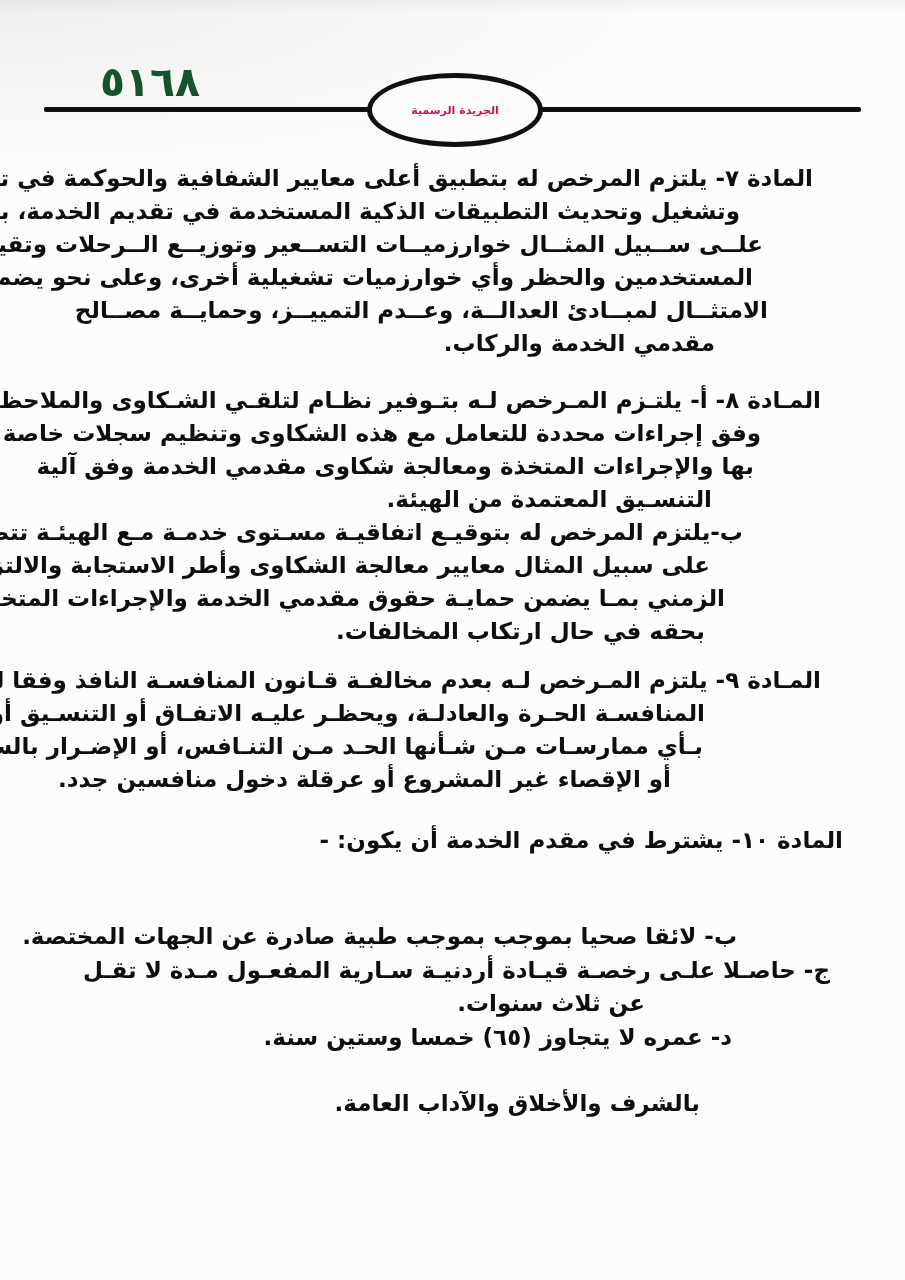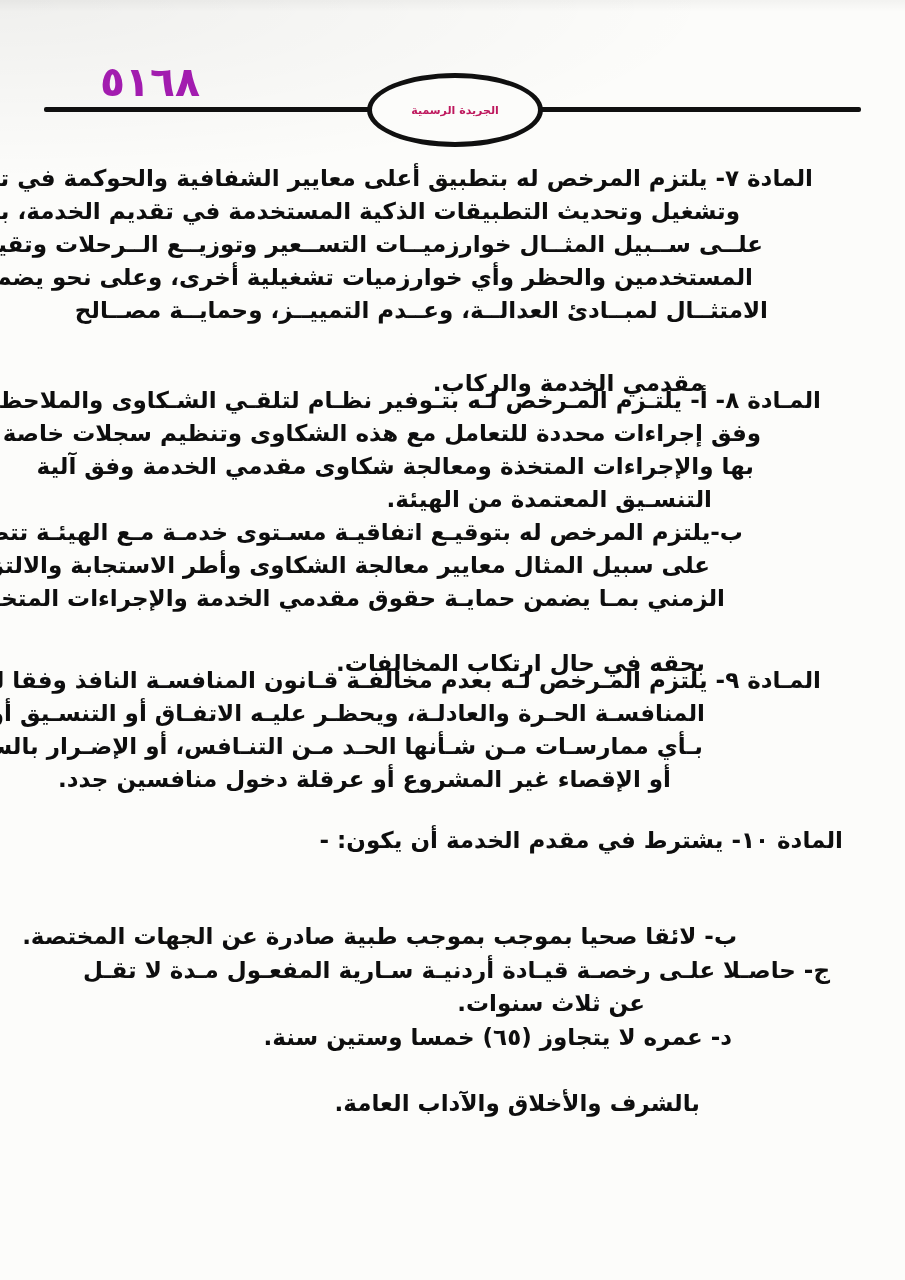--- a/index.html
+++ b/index.html
@@ -15,21 +15,21 @@
   .page::before{
     content:"";position:absolute;inset:0;pointer-events:none;
     background:
       radial-gradient(1200px 300px at 0% 0%, rgba(0,0,0,0.05), rgba(0,0,0,0) 60%),
       linear-gradient(to bottom, rgba(0,0,0,0.04), rgba(0,0,0,0) 12px);
   }
 
   
   .page-number{
     position:absolute;left:100px;top:62px;
-    font-size:41px;font-weight:bold;color:#a21caf;
+    font-size:41px;font-weight:bold;color:#14532d;
     letter-spacing:2px;line-height:1;
   }
   .header-rule{
     position:absolute;left:44px;top:107px;
     width:817px;height:5px;background:#101010;border-radius:2px;
   }
   .gazette-seal{
     position:absolute;left:367px;top:73px;
     width:176px;height:74px;
     background:#fcfcfa;border:5px solid #101010;border-radius:50%;
@@ -61,30 +61,30 @@
     <span>الجريدة الرسمية</span>
   </div>
 
   <div class="text-layer">
 
     <div class="line j" style="top:162px;right:17px;left:0;">المادة ٧- يلتزم المرخص له بتطبيق أعلى معايير الشفافية والحوكمة في تصميم</div>
     <div class="line j" style="top:195px;right:90px;left:6px;">وتشغيل وتحديث التطبيقات الذكية المستخدمة في تقديم الخدمة، بما يشمل</div>
     <div class="line j" style="top:228px;right:67px;left:0;">علــى ســبيل المثــال خوارزميــات التســعير وتوزيــع الــرحلات وتقيــيم</div>
     <div class="line j" style="top:261px;right:77px;left:6px;">المستخدمين والحظر وأي خوارزميات تشغيلية أخرى، وعلى نحو يضمن</div>
     <div class="line j" style="top:294px;right:62px;left:0;">الامتثــال لمبــادئ العدالــة، وعــدم التمييــز، وحمايــة مصــالح</div>
-    <div class="line r" style="top:327px;right:126px;margin-top:40px;">مقدمي الخدمة والركاب.</div>
+    <div class="line r" style="top:327px;right:115px;">مقدمي الخدمة والركاب.</div>
 
     <div class="line j" style="top:384px;right:9px;left:0;">المـادة ٨- أ- يلتـزم المـرخص لـه بتـوفير نظـام لتلقـي الشـكاوى والملاحظـات</div>
     <div class="line j" style="top:417px;right:69px;left:0;">وفق إجراءات محددة للتعامل مع هذه الشكاوى وتنظيم سجلات خاصة</div>
     <div class="line j" style="top:450px;right:76px;left:0;">بها والإجراءات المتخذة ومعالجة شكاوى مقدمي الخدمة وفق آلية</div>
     <div class="line r" style="top:483px;right:118px;">التنسـيق المعتمدة من الهيئة.</div>
     <div class="line j" style="top:516px;right:87px;left:0;">ب-يلتزم المرخص له بتوقيـع اتفاقيـة مسـتوى خدمـة مـع الهيئـة تتضمن</div>
     <div class="line j" style="top:549px;right:120px;left:8px;">على سبيل المثال معايير معالجة الشكاوى وأطر الاستجابة والالتزام</div>
     <div class="line j" style="top:582px;right:105px;left:8px;">الزمني بمـا يضمن حمايـة حقوق مقدمي الخدمة والإجراءات المتخذة</div>
-    <div class="line r" style="top:647px;right:125px;">بحقه في حال ارتكاب المخالفات.</div>
+    <div class="line r" style="top:615px;right:125px;">بحقه في حال ارتكاب المخالفات.</div>
 
     <div class="line j" style="top:664px;right:9px;left:0;">المـادة ٩- يلتزم المـرخص لـه بعدم مخالفـة قـانون المنافسـة النافذ وفقا لمبـادئ</div>
     <div class="line j" style="top:697px;right:125px;left:5px;">المنافسـة الحـرة والعادلـة، ويحظـر عليـه الاتفـاق أو التنسـيق أو القيـام</div>
     <div class="line j" style="top:730px;right:127px;left:5px;">بـأي ممارسـات مـن شـأنها الحـد مـن التنـافس، أو الإضـرار بالسـوق</div>
     <div class="line r" style="top:763px;right:159px;text-align:right;">أو الإقصاء غير المشروع أو عرقلة دخول منافسين جدد.</div>
 
     <div class="line r" style="top:824px;right:-13px;">المادة ١٠- يشترط في مقدم الخدمة أن يكون: -</div>
 
     <div class="line r" style="top:920px;right:93px;">ب- لائقا صحيا بموجب بموجب طبية صادرة عن الجهات المختصة.</div>
     <div class="line j" style="top:954px;right:0;left:12px;">ج- حاصـلا علـى رخصـة قيـادة أردنيـة سـارية المفعـول مـدة لا تقـل</div>

